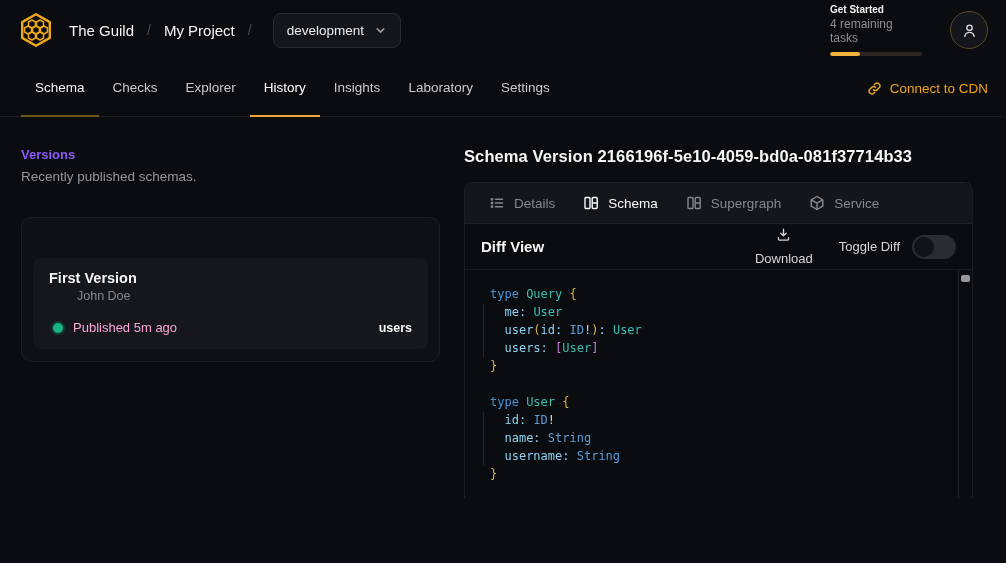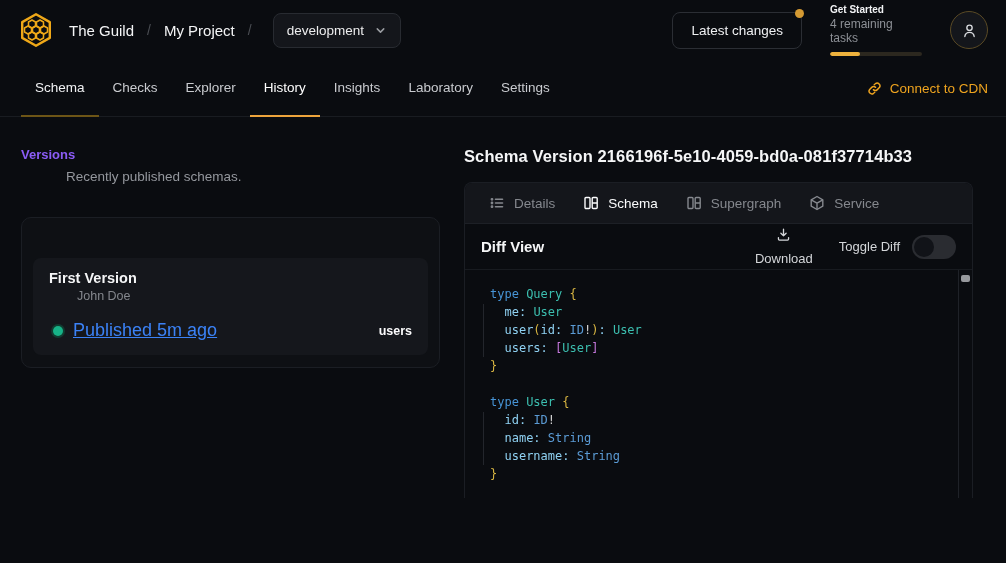--- a/index.html
+++ b/index.html
@@ -50,30 +50,30 @@
   .nav-tab.dim-active { color:#f0f1f3; border-bottom-color:#6d5516; }
   .nav-tab.active { color:#ffffff; border-bottom-color:#eda43c; }
   .cdn-link { margin-left:auto; display:flex; align-items:center; gap:8px; color:#efa41f; font-size:13.5px; cursor:pointer; }
 
   
   .main { display:flex; }
   .left-col { width:464px; flex:none; padding:30px 24px 0 21px; }
   .right-col { flex:1; padding:30px 33px 0 0; }
 
   .section-title { font-size:13px; font-weight:700; color:#8b5cf6; }
-  .section-sub { font-size:13.5px; color:#94979d; margin-top:7px;margin-left:45px; }
+  .section-sub { font-size:13.5px; color:#94979d; margin-top:7px; }
 
   
   .outer-card { margin-top:33px; background:#0e1014; border:1px solid #1b1e24; border-radius:10px; padding:40px 11px 12px 11px; cursor:pointer; }
   .inner-card { background:#15171c; border-radius:8px; padding:12px 16px 14px 16px; }
   .vc-title { font-size:14.5px; font-weight:600; color:#f4f5f6; }
   .vc-author { font-size:12.5px; color:#84878d; margin-top:3px;margin-left:28px; }
   .vc-row { display:flex; align-items:center; margin-top:17px; }
   .vc-dot { width:10px; height:10px; border-radius:50%; background:#17b287; box-shadow:0 0 0 2px #113c30; margin:0 10px 0 4px; }
-  .vc-status { font-size:18px; color:#3b82f6;text-decoration:underline; }
+  .vc-status { font-size:13px; color:#f9a8d4; }
   .vc-service { margin-left:auto; font-size:12.5px; font-weight:700; color:#fbfbfc; }
 
   
   .detail-title { font-size:16.5px; font-weight:700; color:#f5f6f7; letter-spacing:.1px; }
   .detail-sub { font-size:13.5px; color:#94979d; margin-top:7px; }
   .panel { margin-top:16px; border:1px solid #1b1e24; border-bottom:none; border-radius:8px 8px 0 0; overflow:hidden; height:316px; display:flex; flex-direction:column; }
   .ptabs { display:flex; align-items:center; background:#14161b; border-bottom:1px solid #1d2026; padding:0 6px 0 10px; height:41px; flex:none; }
   .ptab { display:flex; align-items:center; gap:9px; padding:0 14px; height:100%; font-size:13.5px; color:#85888e; cursor:pointer; }
   .ptab.active { color:#fbfcfd; }
   .ptab.active svg { stroke:#fbfcfd; }
@@ -134,24 +134,20 @@
     <div class="target-select">
       <span>development</span>
       <span>
         <svg width="13" height="13" viewBox="0 0 16 16" fill="none" stroke="#9a9da2" stroke-width="1.8" stroke-linecap="round" stroke-linejoin="round">
             <path d="M4 6l4 4 4-4"></path>
           </svg>
       </span>
     </div>
   </div>
   <div class="header-right">
-    <button class="latest-btn">
-      <span>Latest changes</span>
-      <span class="latest-dot"></span>
-    </button>
     <div class="get-started">
       <div class="gs-title">Get Started</div>
       <div class="gs-sub">4 remaining tasks</div>
       <div class="gs-bar">
         <div class="gs-fill" id="gs-fill" style="width: 33%;"></div>
       </div>
     </div>
     <div class="avatar">
       <span>
         <svg width="17" height="17" viewBox="0 0 16 16" fill="none" stroke="#d8dade" stroke-width="1.3" stroke-linecap="round">

